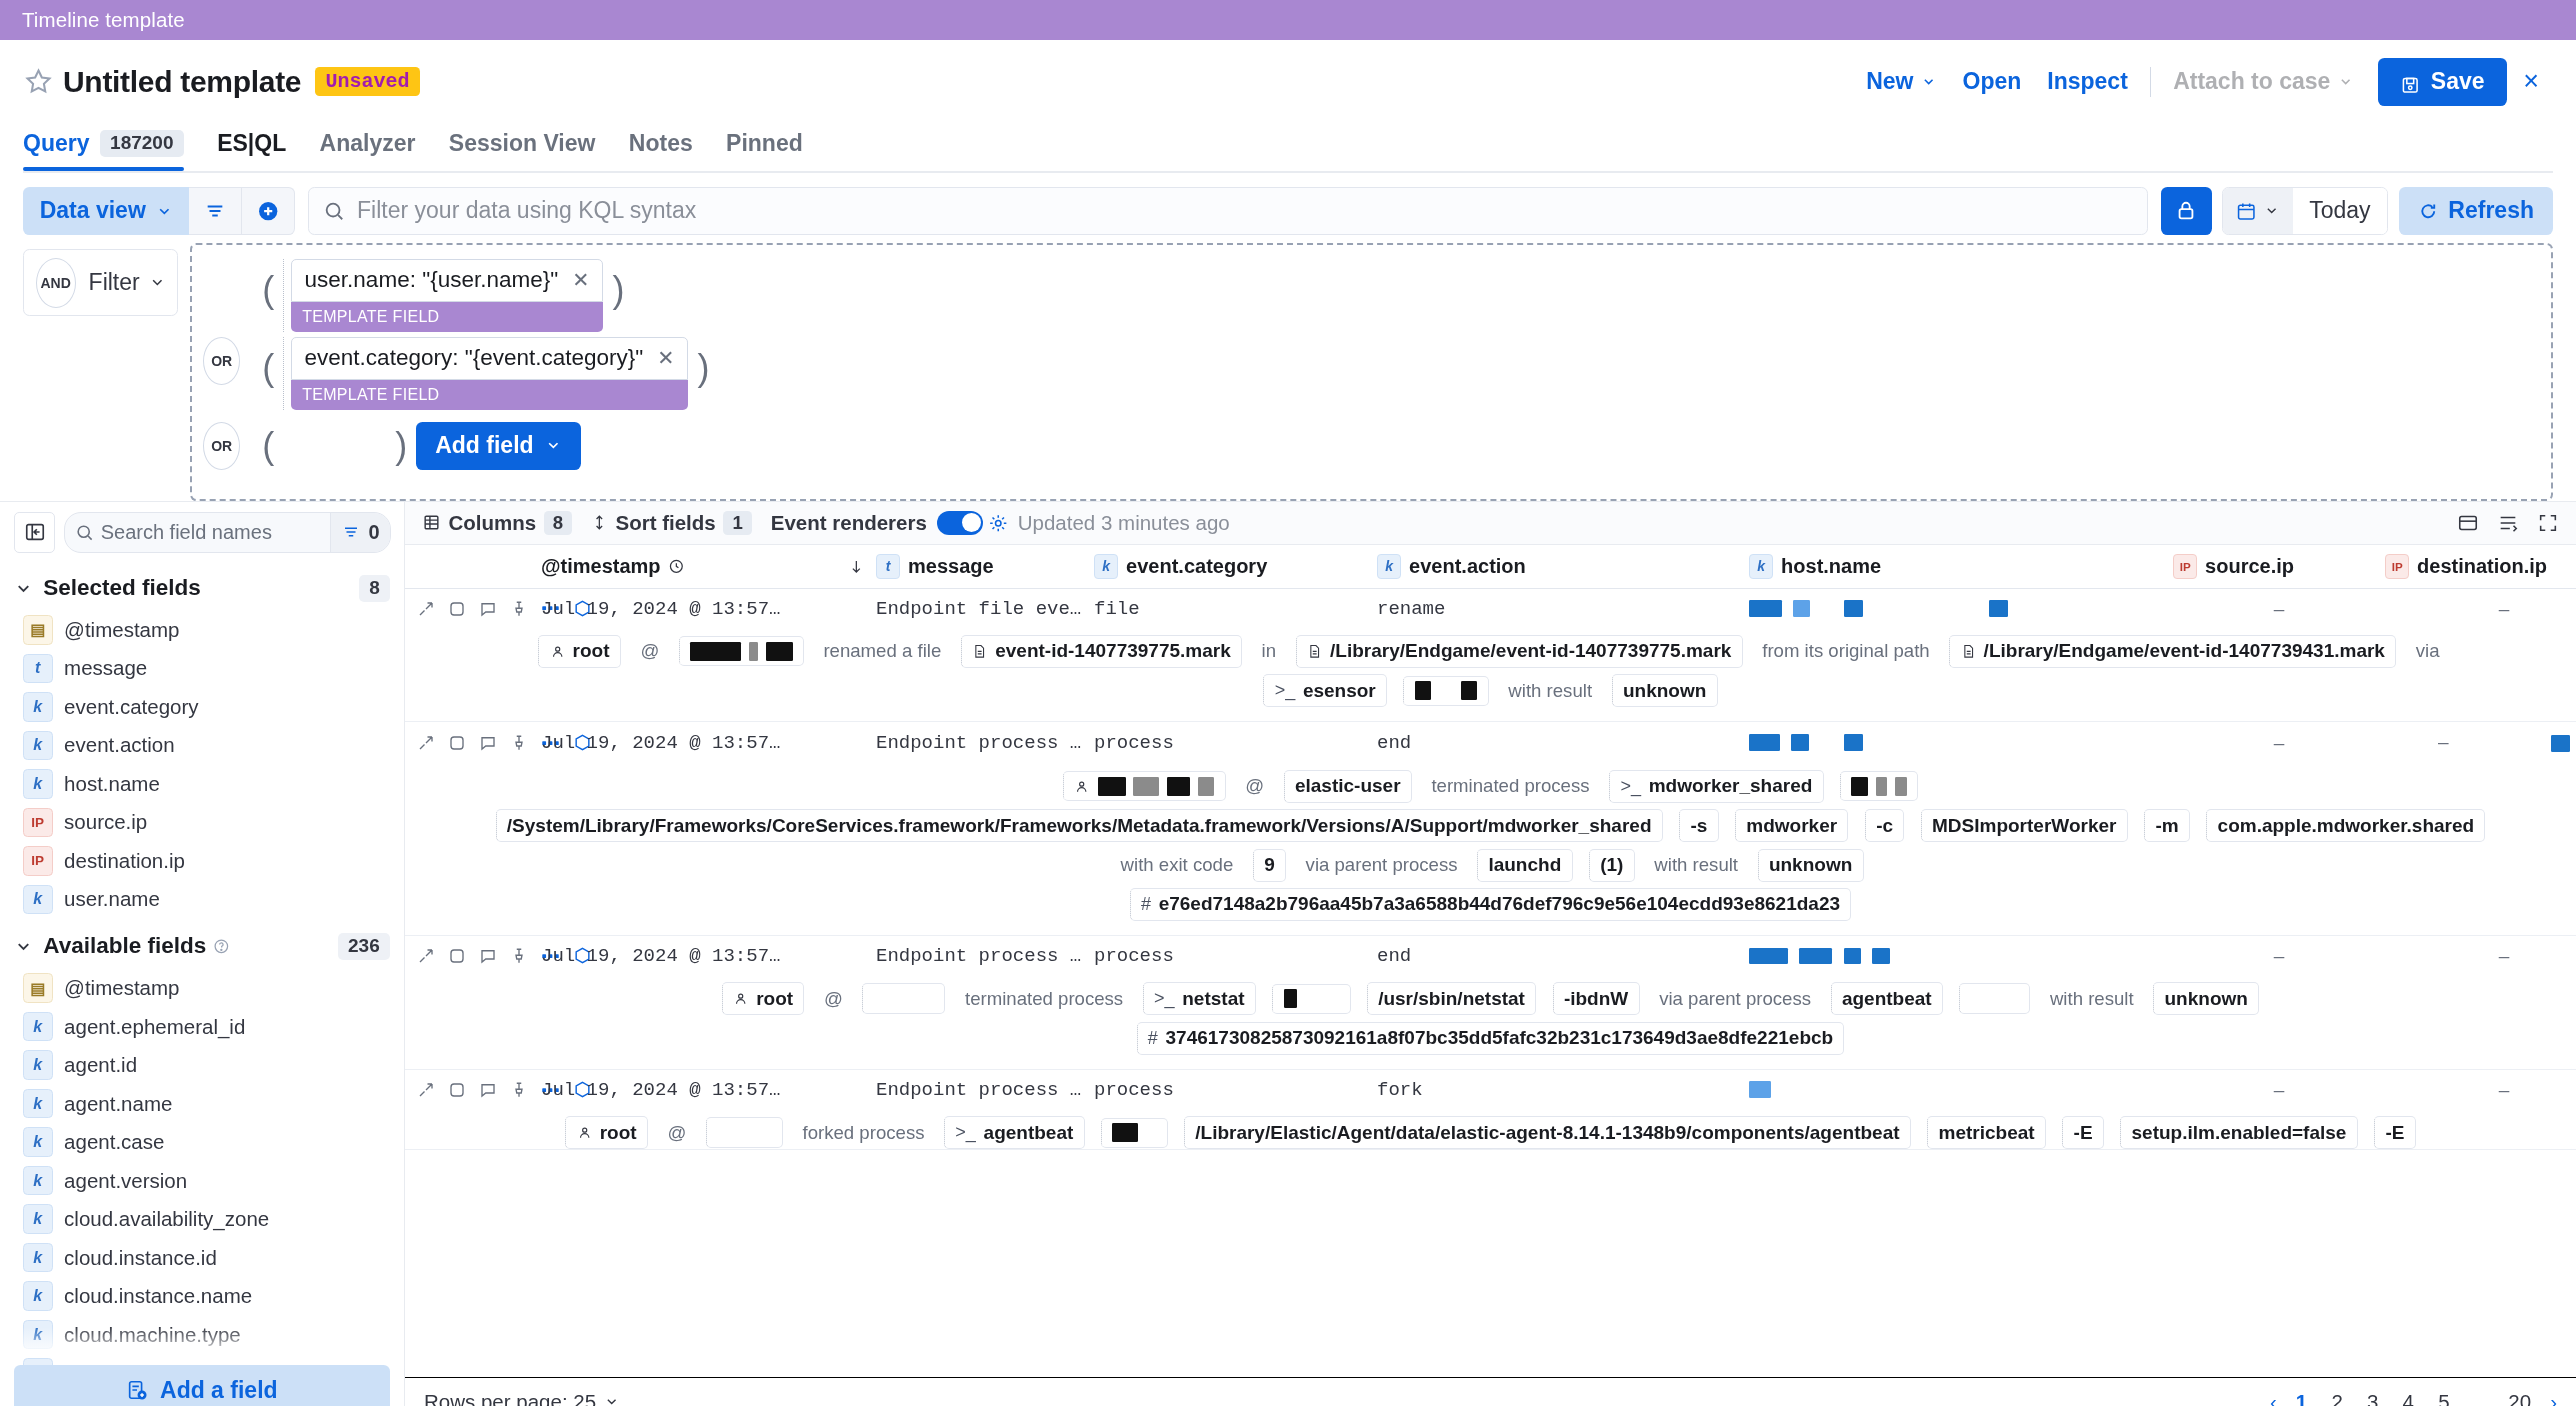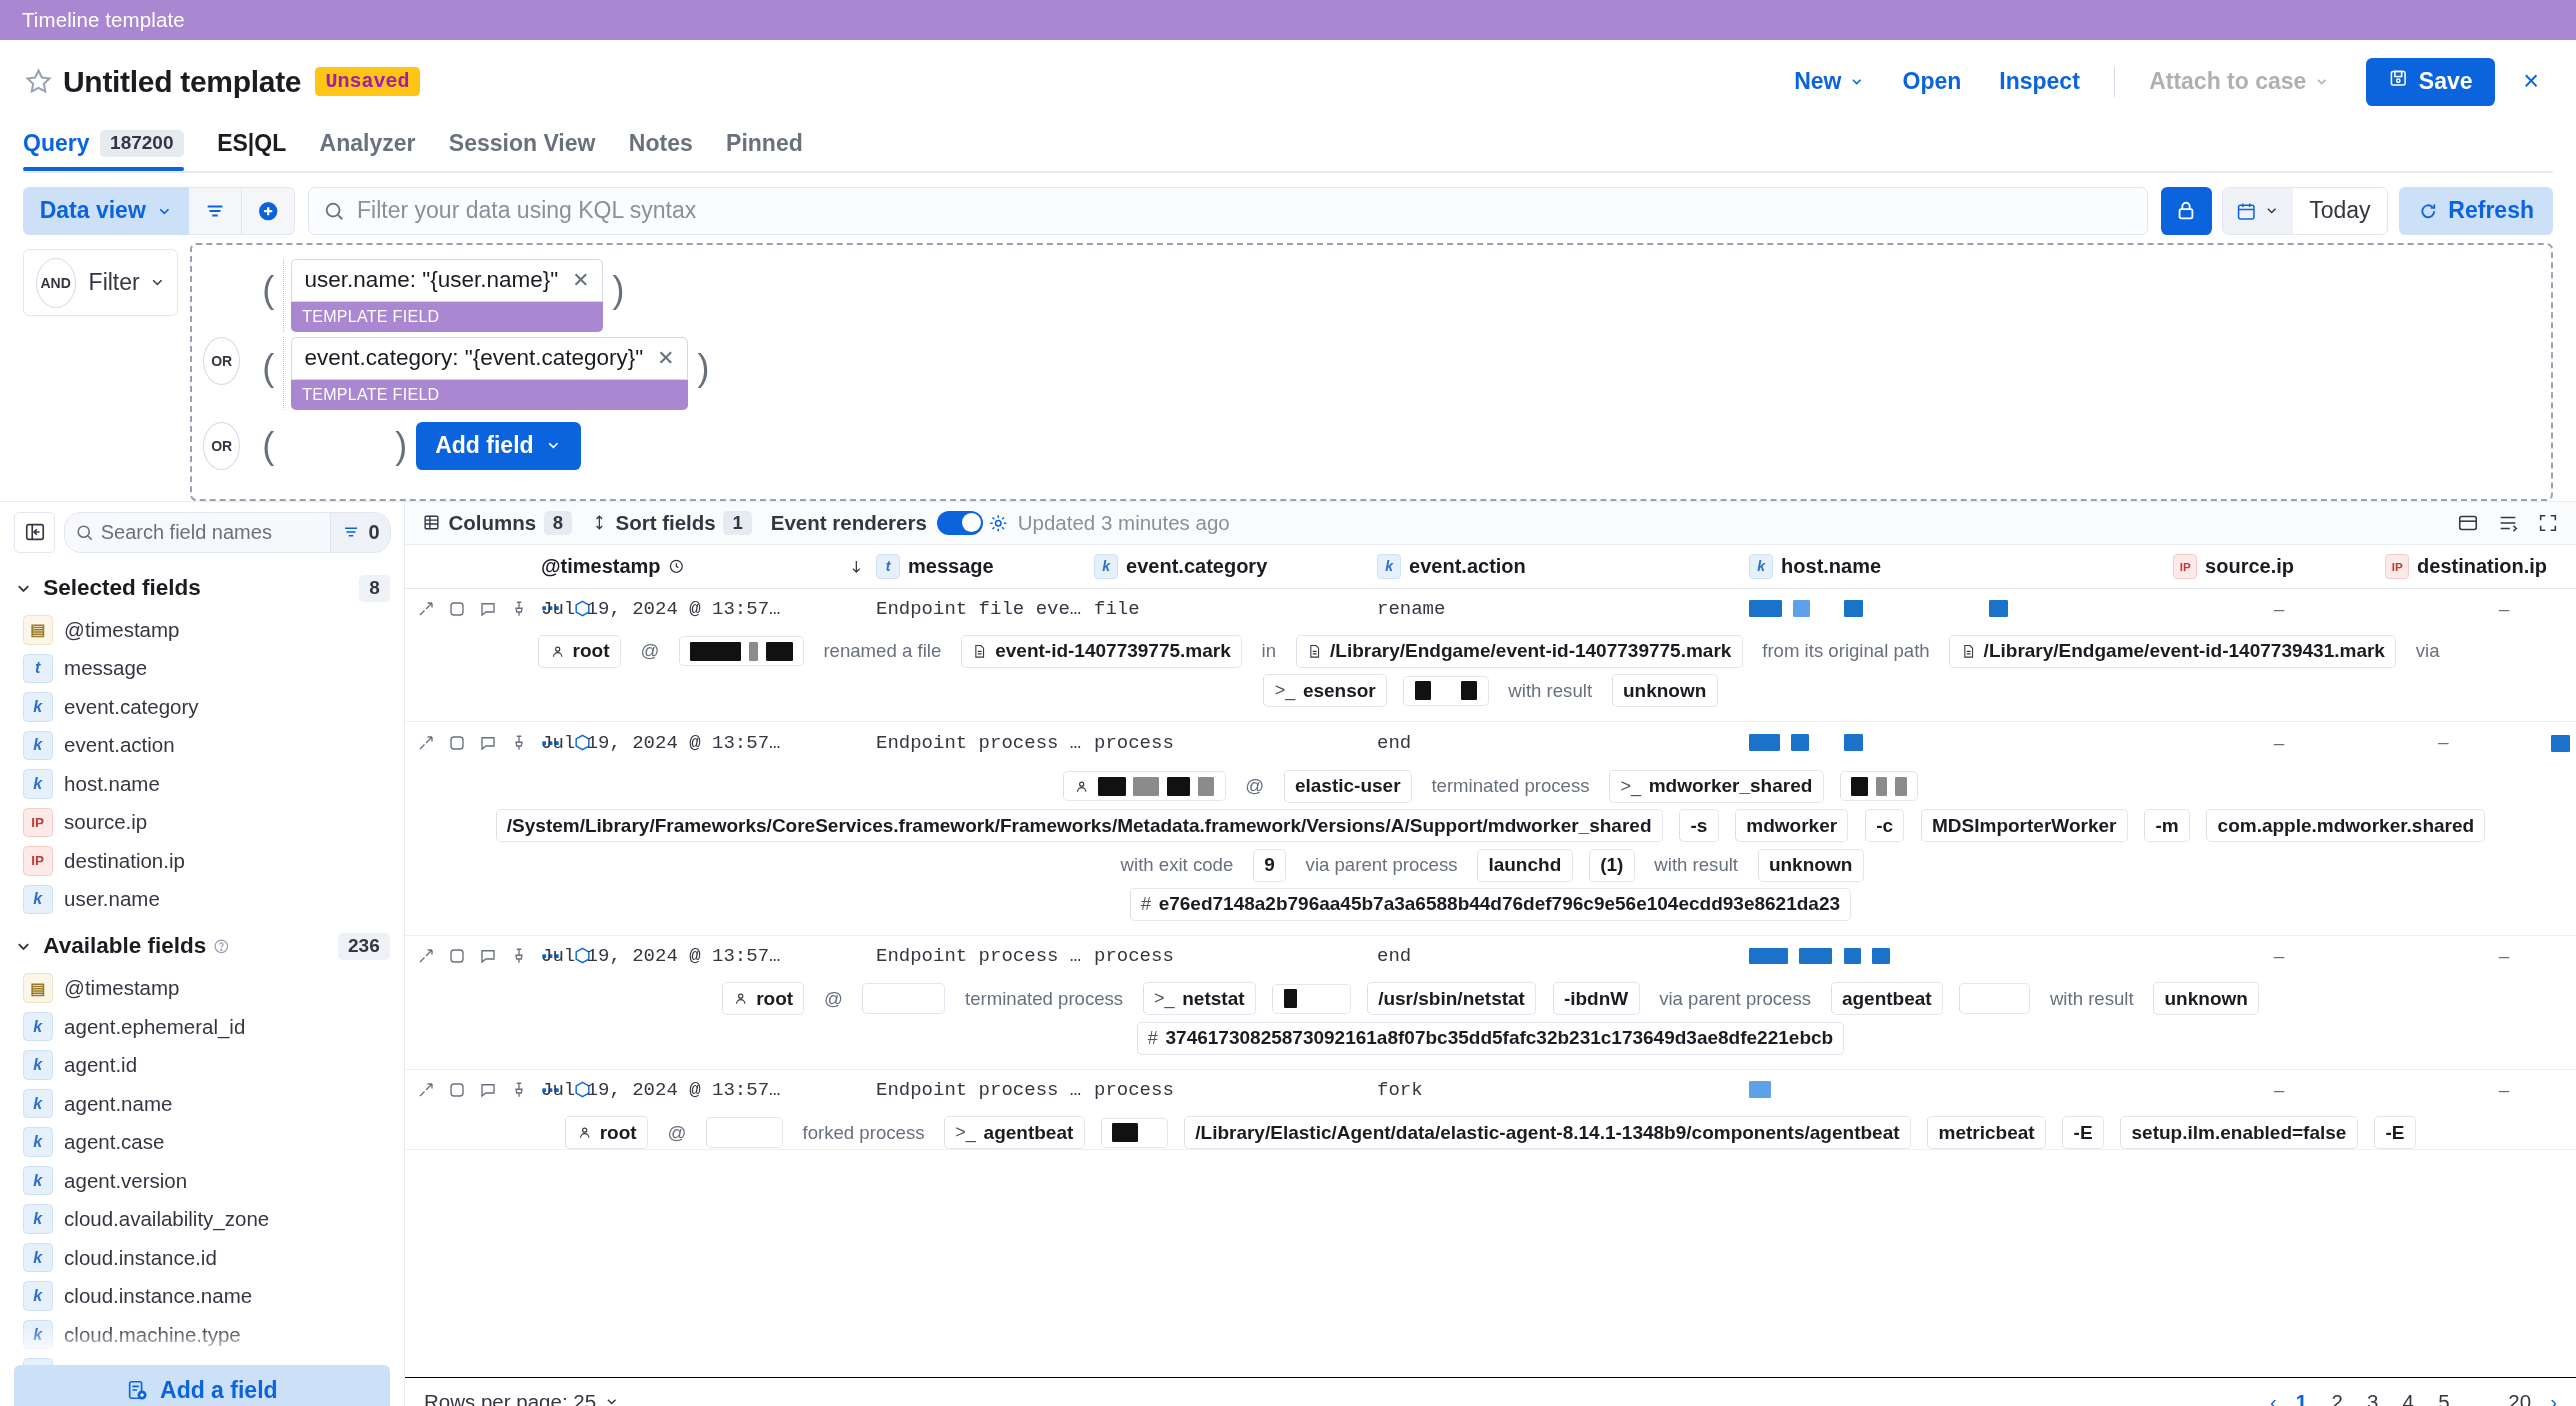--- a/index.html
+++ b/index.html
@@ -24,31 +24,31 @@
   }
   .star-icon { width: 31px; height: 31px; flex: none; color: #98a2b3; }
   .page-title {
     font-size: 30px; font-weight: 700; color: #1a1c21;
     margin-left: 9px; letter-spacing: -0.3px;
   }
   .badge-unsaved {
     background: #fec514; color: #a21caf; font-size: 20px; font-weight: 600;
     padding: 3.2px 10.3px; border-radius: 4.5px; margin-left: 14px; font-family: Liberation Mono, monospace;
   }
-  .title-actions { margin-left: auto; display: flex; align-items: center; gap: 12px; }
+  .title-actions { margin-left: auto; display: flex; align-items: center; gap: 0; }
   .lnk {
     color: #0b64dd; font-size: 23px; font-weight: 600; cursor: pointer;
     padding: 0 13px; display: flex; align-items: center; gap: 7.7px; white-space: nowrap;
   }
   .lnk.disabled { color: #afb0b3; }
   .vsep { width: 1.3px; height: 29.5px; background: #d3dae6; margin: 0 9px; }
   .btn-save {
     background: #0b64dd; color: #fff; font-size: 23px; font-weight: 600;
     border: none; border-radius: 6.4px; padding: 10.3px 22px;
-    display: flex; align-items: flex-start; gap: 10.3px; cursor: pointer; margin-left: 11.6px;
+    display: flex; align-items: flex-end; gap: 10.3px; cursor: pointer; margin-left: 11.6px;
   }
   .close-x { color: #0b64dd; font-size: 27px; padding: 0 14px 0 16.7px; cursor: pointer; }
 
   
   .tabs { display: flex; align-items: flex-end; padding: 0 23px; gap: 0; height: 59px; }
   .tab {
     font-size: 23px; font-weight: 700; color: #6a717d; cursor: pointer;
     padding: 0 16.7px 14px 0; display: flex; align-items: center; gap: 10.3px;
     margin-right: 16.7px; position: relative; white-space: nowrap;
   }

